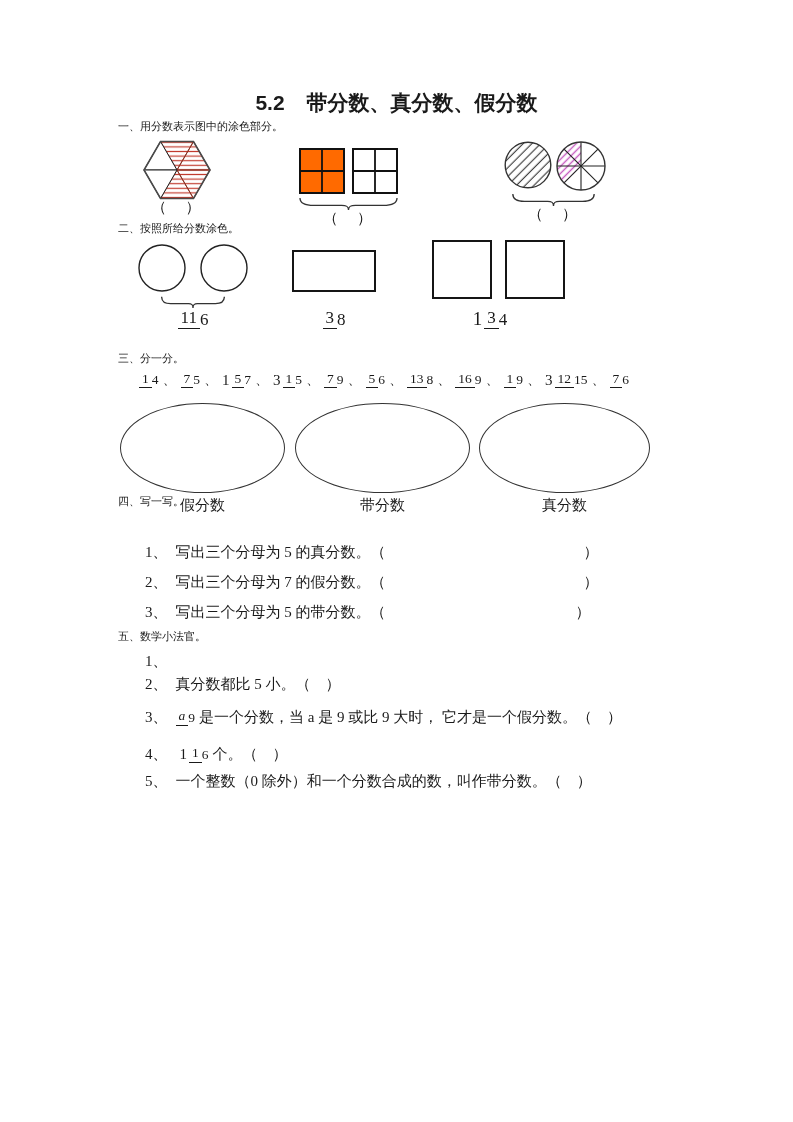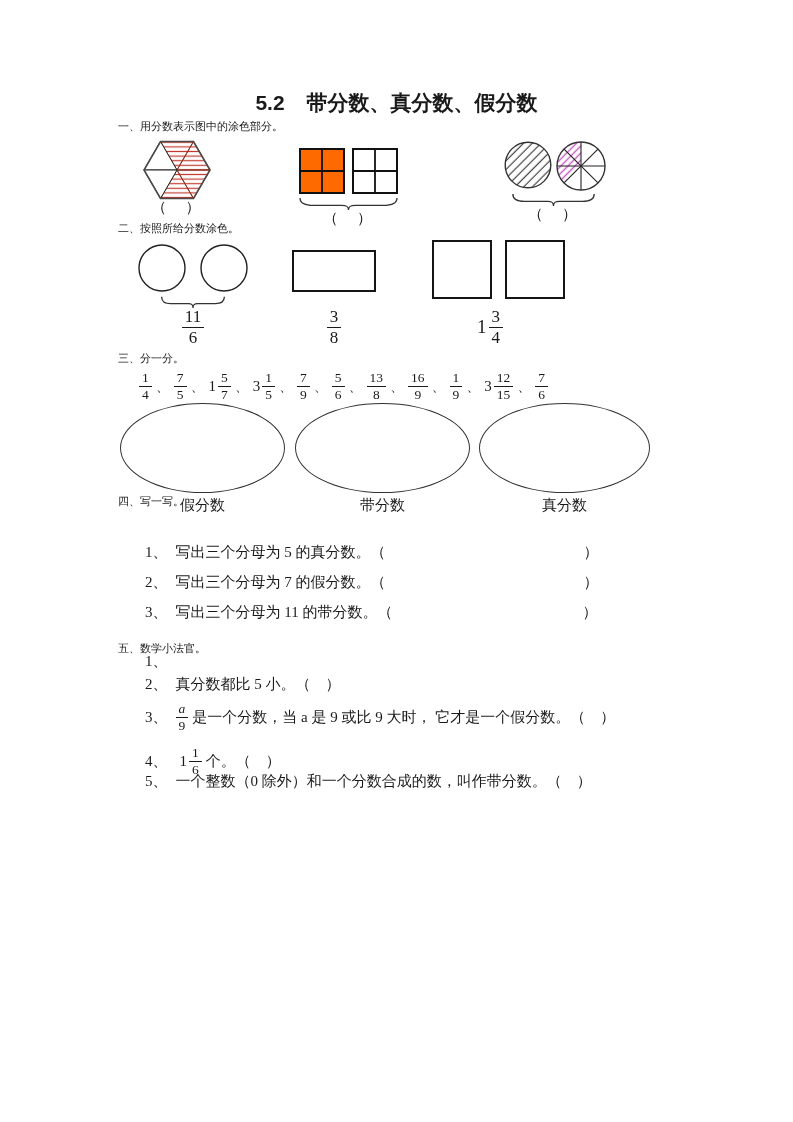--- a/index.html
+++ b/index.html
@@ -6,21 +6,21 @@
   .page{position:relative;width:793px;height:1122px;background:#fff;overflow:hidden;
         font-family:"Liberation Serif","DejaVu Serif",serif;color:#1a1a1a;font-size:15px;}
   .abs{position:absolute;}
   .title{top:89px;left:0;width:100%;text-align:center;font-family:"Liberation Sans","DejaVu Sans",sans-serif;
          font-weight:700;font-size:21px;}
   .title .tgap{display:inline-block;width:22px;}
   .sech{font-size:11px;font-family:Liberation Mono, monospace;}
   .center{text-align:center;}
   .blank{font-size:15px;letter-spacing:2px;}
   
-  .frac{display:inline-flex;flex-direction:column;align-items:center;line-height:1.05;vertical-align:middle;}
+  .frac{display:inline-flex;flex-direction:row;align-items:center;line-height:1.05;vertical-align:middle;}
   .frac .fnum{border-bottom:1.2px solid #1a1a1a;padding:0 3px 1px;}
   .frac .fden{padding-top:1px;}
   .mixed{display:inline-flex;align-items:center;}
   .mixed .whole{margin-right:2px;}
   .bigfrac{font-size:17px;}
   .bigfrac .whole{font-size:19px;}
   .flist{display:flex;align-items:center;font-size:13.5px;}
   .flist .whole{font-size:15px;}
   .flist .sep{margin:0 4px;font-size:14px;}
   .row{display:flex;align-items:baseline;white-space:nowrap;}
@@ -230,27 +230,27 @@
   </div>
   <div class="abs row" style="left:145px;top:573px;">
     <span class="lbl">2、</span>
     <span>写出三个分母为 7 的假分数。</span>
     <span>（</span>
     <span class="gap g2"></span>
     <span>）</span>
   </div>
   <div class="abs row" style="left:145px;top:603px;">
     <span class="lbl">3、</span>
-    <span>写出三个分母为 11 的带分数。</span>
+    <span>写出三个分母为 5 的带分数。</span>
     <span>（</span>
     <span class="gap g3"></span>
     <span>）</span>
   </div>
 
-  <div class="abs sech" style="left:118px;top:629px;margin-top:12px;">五、数学小法官。</div>
+  <div class="abs sech" style="left:118px;top:629px;">五、数学小法官。</div>
 
   <div class="abs row" style="left:145px;top:652px;">
     <span class="lbl">1、</span>
   </div>
   <div class="abs row" style="left:145px;top:675px;">
     <span class="lbl">2、</span>
     <span>真分数都比 5 小。（　）</span>
   </div>
   <div class="abs rowc" style="left:145px;top:696px;min-height:36px;">
     <span class="lbl">3、</span>

